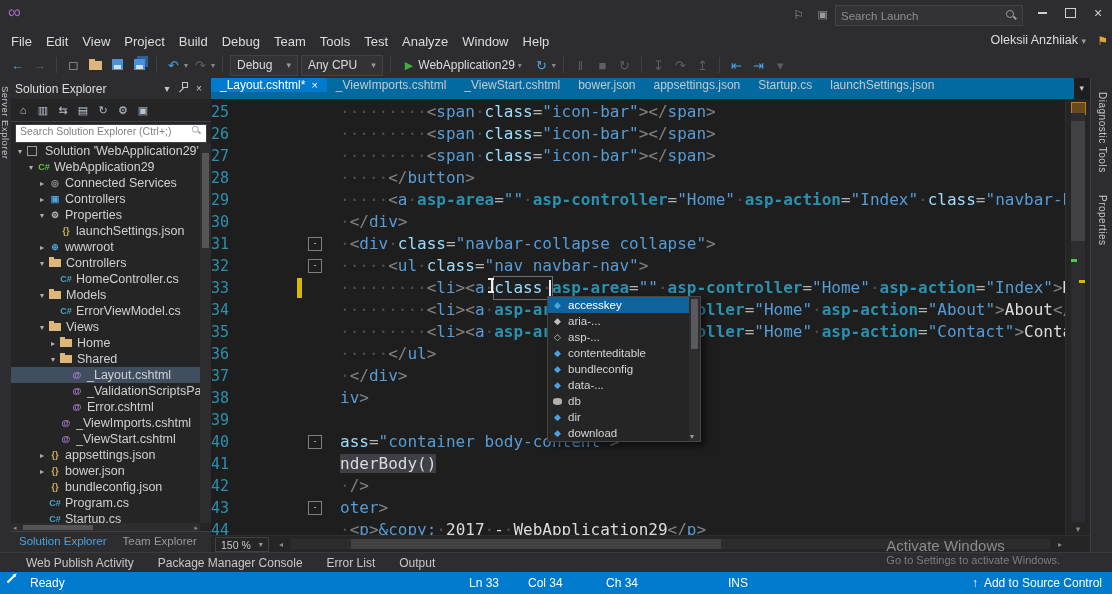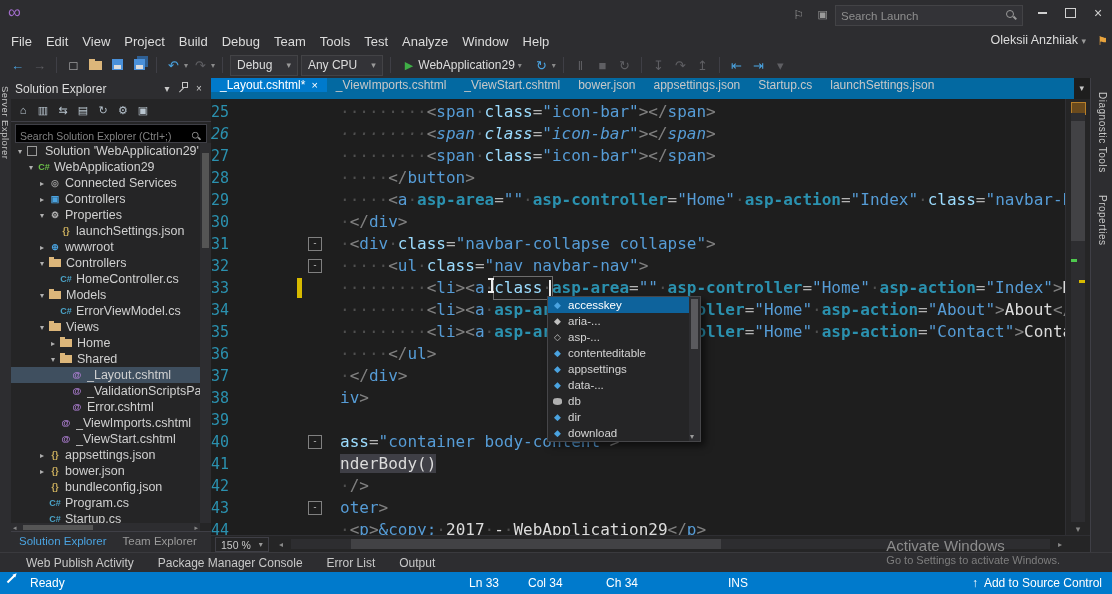--- a/index.html
+++ b/index.html
@@ -61,21 +61,21 @@
   
   #solution-explorer{position:absolute;left:11px;top:78px;width:200px;height:474px;background:#252526;border-right:1px solid #22c55e}
   .se-header{height:21px;display:flex;align-items:center;padding:0 4px;color:#dcdcdc;font-size:12px;background:#2d2d30}
   .se-header .se-title{flex:1;white-space:nowrap;overflow:hidden}
   .se-hic{width:16px;text-align:center;color:#c8c8c8;font-size:10px;flex:none}
   .pin{display:inline-block;width:10px;height:11px;position:relative}
   .pin::before{content:"";position:absolute;width:4px;height:4px;border:1px solid #c8c8c8;top:0;left:4px}
   .pin::after{content:"";position:absolute;width:1px;height:6px;background:#c8c8c8;left:3px;top:5px;transform:rotate(45deg)}
   .se-toolbar{height:22px;display:flex;align-items:center;gap:2px;padding:0 3px;border-bottom:1px solid #3f3f46}
   .se-tic{width:18px;text-align:center;color:#b8c4ce;font-size:11px}
-  .se-search{margin:2px 4px;height:17px;background:#000000;border:1px solid #3f3f46;display:flex;align-items:flex-end;justify-content:space-between;padding:0 4px}
+  .se-search{margin:2px 4px;height:17px;background:#ffffff;border:1px solid #3f3f46;display:flex;align-items:flex-start;justify-content:space-between;padding:0 4px}
   .se-search span{color:#828282;font-size:10.5px;white-space:nowrap;overflow:hidden}
   #se-tree{position:absolute;left:0;right:11px;top:65px;bottom:29px;overflow:hidden}
   .tree-row{height:16px;display:flex;align-items:center;font-size:12.5px;color:#d0d0d0;white-space:nowrap;overflow:hidden}
   .tree-row.sel{background:#3f4f5f}
   .tree-arrow{width:12px;flex:none;font-size:8px;color:#b0b0b0;text-align:center}
   .tree-ic{display:inline-block;width:14px;margin-right:3px;font-size:9px;font-weight:bold;text-align:center;flex:none;line-height:12px}
   .solution-icon{width:8px;height:8px;border:1px solid #9a9a9a;margin:0 8px 0 1px;flex:none}
   .folder-sh{width:12px;height:8px;background:#dcb67a;position:relative;margin:0 5px 0 1px;flex:none}
   .folder-sh::before{content:"";position:absolute;top:-2px;left:0;width:5px;height:2px;background:#dcb67a}
   .tree-label{overflow:hidden;text-overflow:clip}
@@ -432,21 +432,21 @@
       <div class="ed-tab">
         <span>launchSettings.json</span>
       </div>
     </div>
   <span id="ed-tab-overflow">▾</span>
   <div id="code">
       <div class="line" style="top: 2px;">
         <div class="lnum">25</div>
         <div class="lcode"><span class="tk-w">·········</span><span class="tk-d">&lt;</span><span class="tk-e">span</span><span class="tk-w">·</span><span class="tk-a">class</span><span class="tk-o">=</span><span class="tk-v">"icon-bar"</span><span class="tk-d">&gt;&lt;/</span><span class="tk-e">span</span><span class="tk-d">&gt;</span></div>
       </div>
-      <div class="line" style="top: 24px; font-style: italic;">
+      <div class="line" style="top: 24px;">
         <div class="lnum">26</div>
         <div class="lcode"><span class="tk-w">·········</span><span class="tk-d">&lt;</span><span class="tk-e">span</span><span class="tk-w">·</span><span class="tk-a">class</span><span class="tk-o">=</span><span class="tk-v">"icon-bar"</span><span class="tk-d">&gt;&lt;/</span><span class="tk-e">span</span><span class="tk-d">&gt;</span></div>
       </div>
       <div class="line" style="top: 46px;">
         <div class="lnum">27</div>
         <div class="lcode"><span class="tk-w">·········</span><span class="tk-d">&lt;</span><span class="tk-e">span</span><span class="tk-w">·</span><span class="tk-a">class</span><span class="tk-o">=</span><span class="tk-v">"icon-bar"</span><span class="tk-d">&gt;&lt;/</span><span class="tk-e">span</span><span class="tk-d">&gt;</span></div>
       </div>
       <div class="line" style="top: 68px;">
         <div class="lnum">28</div>
         <div class="lcode"><span class="tk-w">·····</span><span class="tk-d">&lt;/</span><span class="tk-e">button</span><span class="tk-d">&gt;</span></div>
@@ -535,21 +535,21 @@
         <div class="is-item">
           <span class="isic" style="color: rgb(192, 192, 192);">◇</span>
           <span>asp-...</span>
         </div>
         <div class="is-item">
           <span class="isic" style="color: rgb(74, 163, 224);">◆</span>
           <span>contenteditable</span>
         </div>
         <div class="is-item">
           <span class="isic" style="color: rgb(74, 163, 224);">◆</span>
-          <span>appsettings</span>
+          <span>bundleconfig</span>
         </div>
         <div class="is-item">
           <span class="isic" style="color: rgb(74, 163, 224);">◆</span>
           <span>data-...</span>
         </div>
         <div class="is-item">
           <span class="ic-db"></span>
           <span>db</span>
         </div>
         <div class="is-item">

